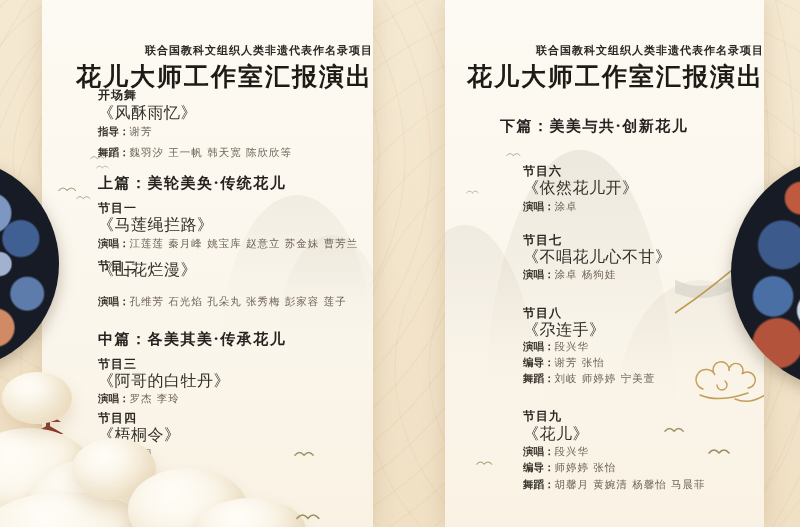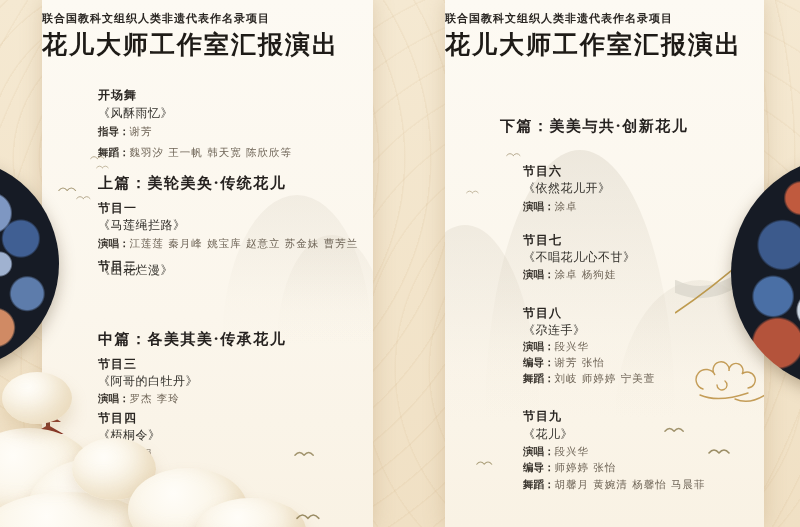--- a/index.html
+++ b/index.html
@@ -15,29 +15,29 @@
   }
   .page {
     position:absolute; top:0; bottom:0;
     background:linear-gradient(180deg,#fdfaf3 0%, #fbf6ec 60%, #f9f2e4 100%);
     box-shadow:0 0 20px rgba(168,136,94,0.30);
     overflow:hidden;
   }
   .page-left  { left:42px;  width:331px; }
   .page-right { left:445px; width:319px; }
 
-  .page-header { position:absolute; left:0; right:0; text-align:left; }
+  .page-header { position:absolute; left:0; right:0; text-align:right;margin-top:32px; }
   .subtitle { top:11px; font-size:11px; font-weight:bold; letter-spacing:1px; color:#2b2723; white-space:nowrap; }
   .big-title { top:28px; font-size:25px; font-weight:bold; letter-spacing:2px; color:#1e1b17; white-space:nowrap; }
 
   .ln { position:absolute; left:56px; white-space:nowrap; line-height:14px; }
   .page-right .ln { left:78px; }
   .sec    { font-weight:bold; font-size:15px; color:#262220; letter-spacing:1.5px; }
   .num    { font-weight:bold; font-size:12px; color:#2a2622; letter-spacing:1px; }
-  .ptitle { font-size:12px; color:#32302b; letter-spacing:0.5px;text-align:center; }
+  .ptitle { font-size:16px; color:#32302b; letter-spacing:0.5px;text-align:center; }
   .credit { font-size:10.5px; }
   .credit .role  { font-weight:bold; color:#3b362f; }
   .credit .names { color:#6e6456; letter-spacing:1px; }
 
   
   .mountain {
     position:absolute;
     background:linear-gradient(180deg, rgba(186,176,156,0.50) 0%, rgba(218,209,189,0.12) 70%, rgba(220,212,192,0) 100%);
     border-radius:50% 50% 0 0 / 100% 100% 0 0;
   }
@@ -110,20 +110,23 @@
     <div class="ln sec" style="top:176px;">上篇：美轮美奂·传统花儿</div>
 
     <div class="ln num" style="top:201px;">节目一</div>
     <div class="ln ptitle" style="top:218px;">《马莲绳拦路》</div>
     <div class="ln credit" style="top:236px;">
       <span class="role">演唱：</span><span class="names">江莲莲 秦月峰 姚宝库 赵意立 苏金妹 曹芳兰</span>
     </div>
 
     <div class="ln num" style="top:259px;text-align:right;">节目二</div>
     <div class="ln ptitle" style="top:263px;">《山花烂漫》</div>
+    <div class="ln credit" style="top:294px;">
+      <span class="role">演唱：</span><span class="names">孔维芳 石光焰 孔朵丸 张秀梅 彭家容 莲子</span>
+    </div>
 
     <div class="ln sec" style="top:332px;">中篇：各美其美·传承花儿</div>
 
     <div class="ln num" style="top:357px;">节目三</div>
     <div class="ln ptitle" style="top:374px;">《阿哥的白牡丹》</div>
     <div class="ln credit" style="top:391px;">
       <span class="role">演唱：</span><span class="names">罗杰 李玲</span>
     </div>
 
     <div class="ln num" style="top:411px;">节目四</div>

